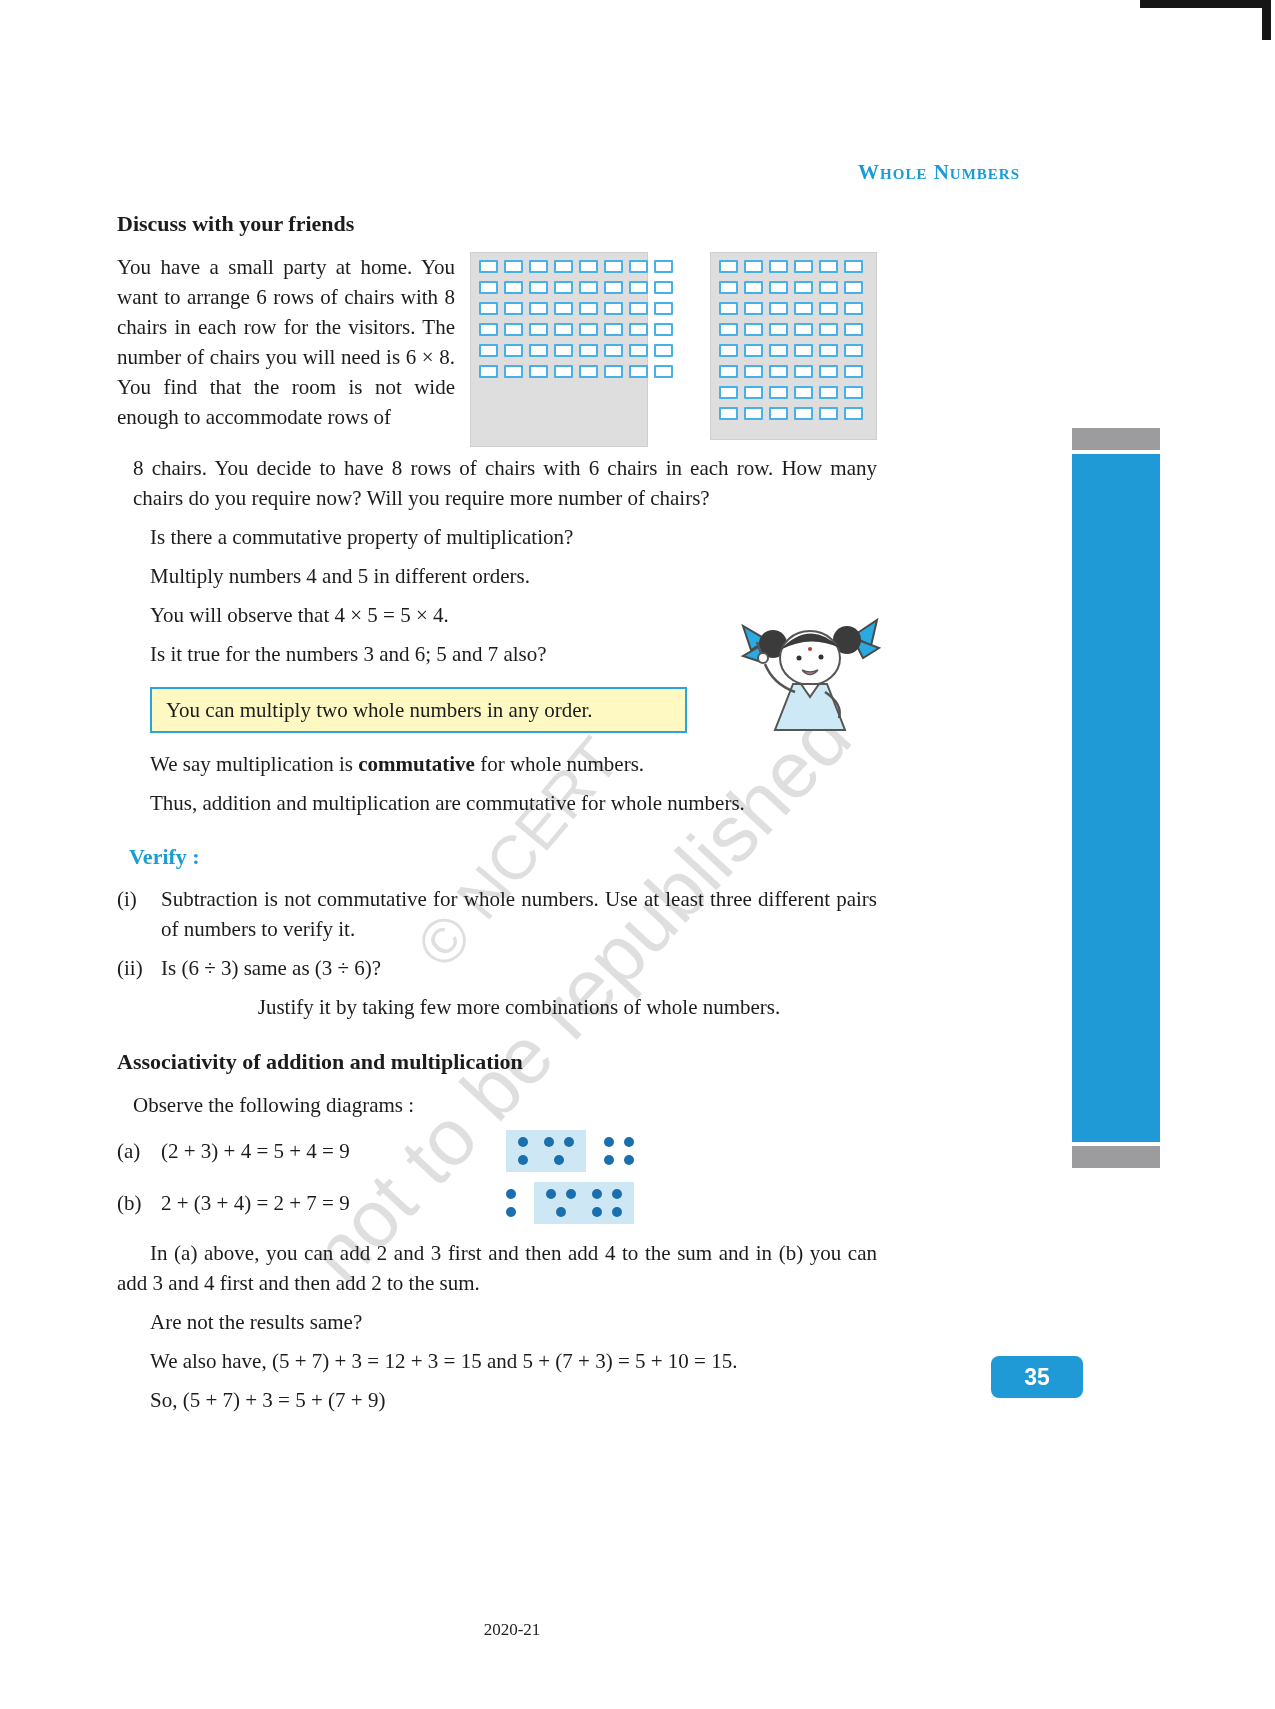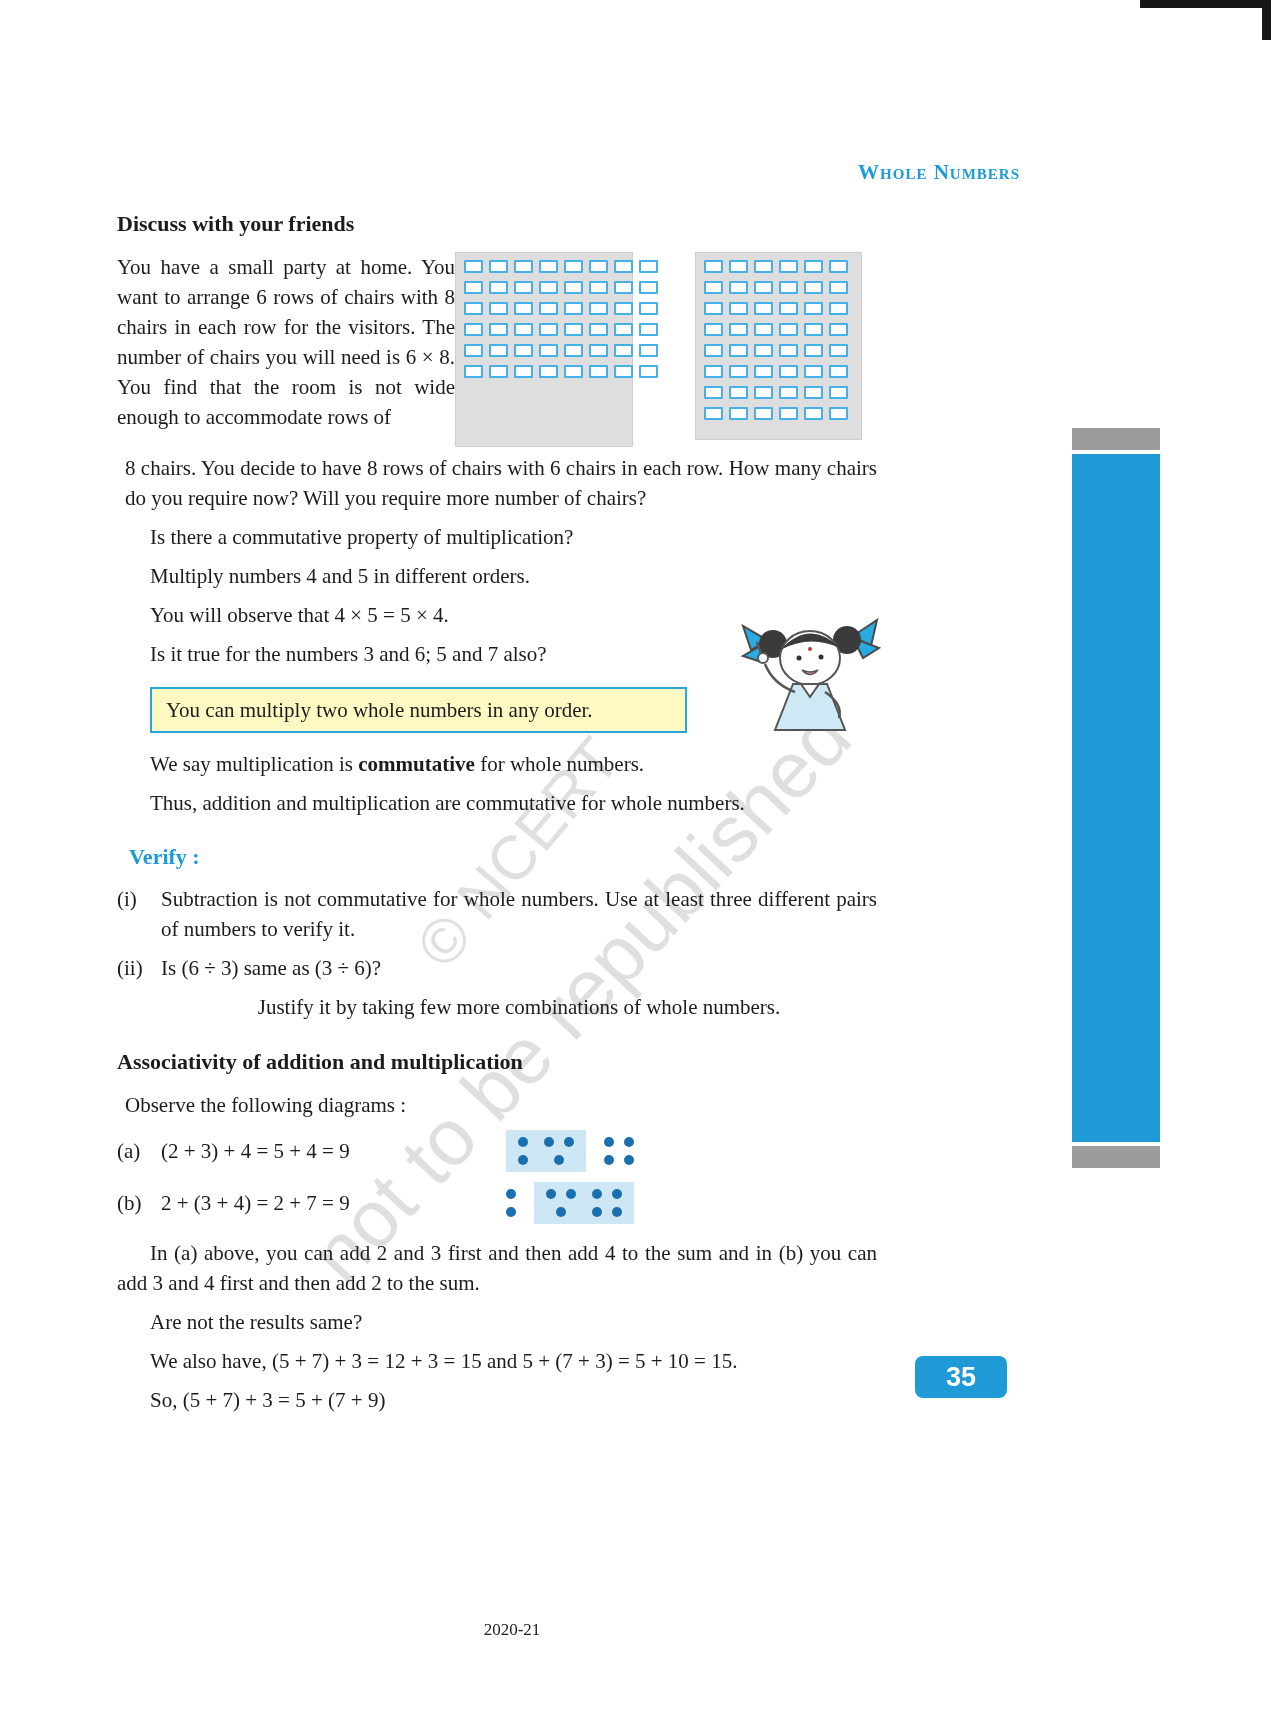--- a/index.html
+++ b/index.html
@@ -24,43 +24,43 @@
   .wm1 { left:402px; top:935px; font-size:62px; transform:rotate(-50deg); }
   .wm2 { left:292px; top:1238px; font-size:80px; transform:rotate(-47deg); }
 
   
   .bar-gray { position:absolute; left:1072px; width:88px; height:22px; background:#9c9c9e; }
   .bar-gray.top { top:428px; }
   .bar-gray.bottom { top:1146px; }
   .bar-blue { position:absolute; left:1072px; top:454px; width:88px; height:688px; background:#1f9ad6; }
 
   
-  .page-badge { position:absolute; left:915px; top:1356px; width:92px; height:42px;
+  .page-badge { position:absolute; left:991px; top:1356px; width:92px; height:42px;
     background:#1f9ad6; border-radius:8px; color:#ffffff; font-weight:bold;
-    font-size:27px; font-family:"Liberation Sans", sans-serif;
+    font-size:23px; font-family:"Liberation Sans", sans-serif;
     display:flex; align-items:center; justify-content:center; }
 
   
   .footer { position:absolute; left:132px; top:1620px; width:760px; text-align:center;
     font-size:17px; color:#222222; }
 
   
   .content { position:absolute; left:117px; top:210px; width:760px; z-index:2;
     font-size:21px; line-height:30px; }
 
   h2.section { font-size:22px; font-weight:bold; margin:0 0 14px 0; line-height:28px; }
   h3.verify { font-size:22px; font-weight:bold; color:#1b9bd8; margin:24px 0 12px 12px; }
 
-  p { margin:0 0 9px 8px; text-align:justify; }
+  p { margin:0 0 9px 16px; text-align:justify; }
   p.indent33 { padding-left:33px; text-align:left; margin:0 0 9px 0; }
   p.first-indent { text-indent:33px; margin:0 0 9px 0; }
   .italic { }
 
   
-  .fig-row { display:flex; margin-bottom:6px; }
+  .fig-row { display:flex; justify-content:space-between; margin-bottom:6px; }
   .fig-text { width:338px; text-align:justify; }
   .rooms { display:flex; align-items:flex-start; }
   .room { background:#dedede; border:1px solid #cfcfcf; position:relative; }
   .room-left { width:176px; height:193px; }
   .room-right { width:165px; height:186px; margin-left:62px; }
   .chair-grid { position:absolute; top:7px; left:8px; display:grid; row-gap:8px; column-gap:6px; }
   .chair { width:19px; height:13px; border:2px solid #45b1e8; background:#ffffff;
     border-radius:1px; box-sizing:border-box; display:block; }
 
   

